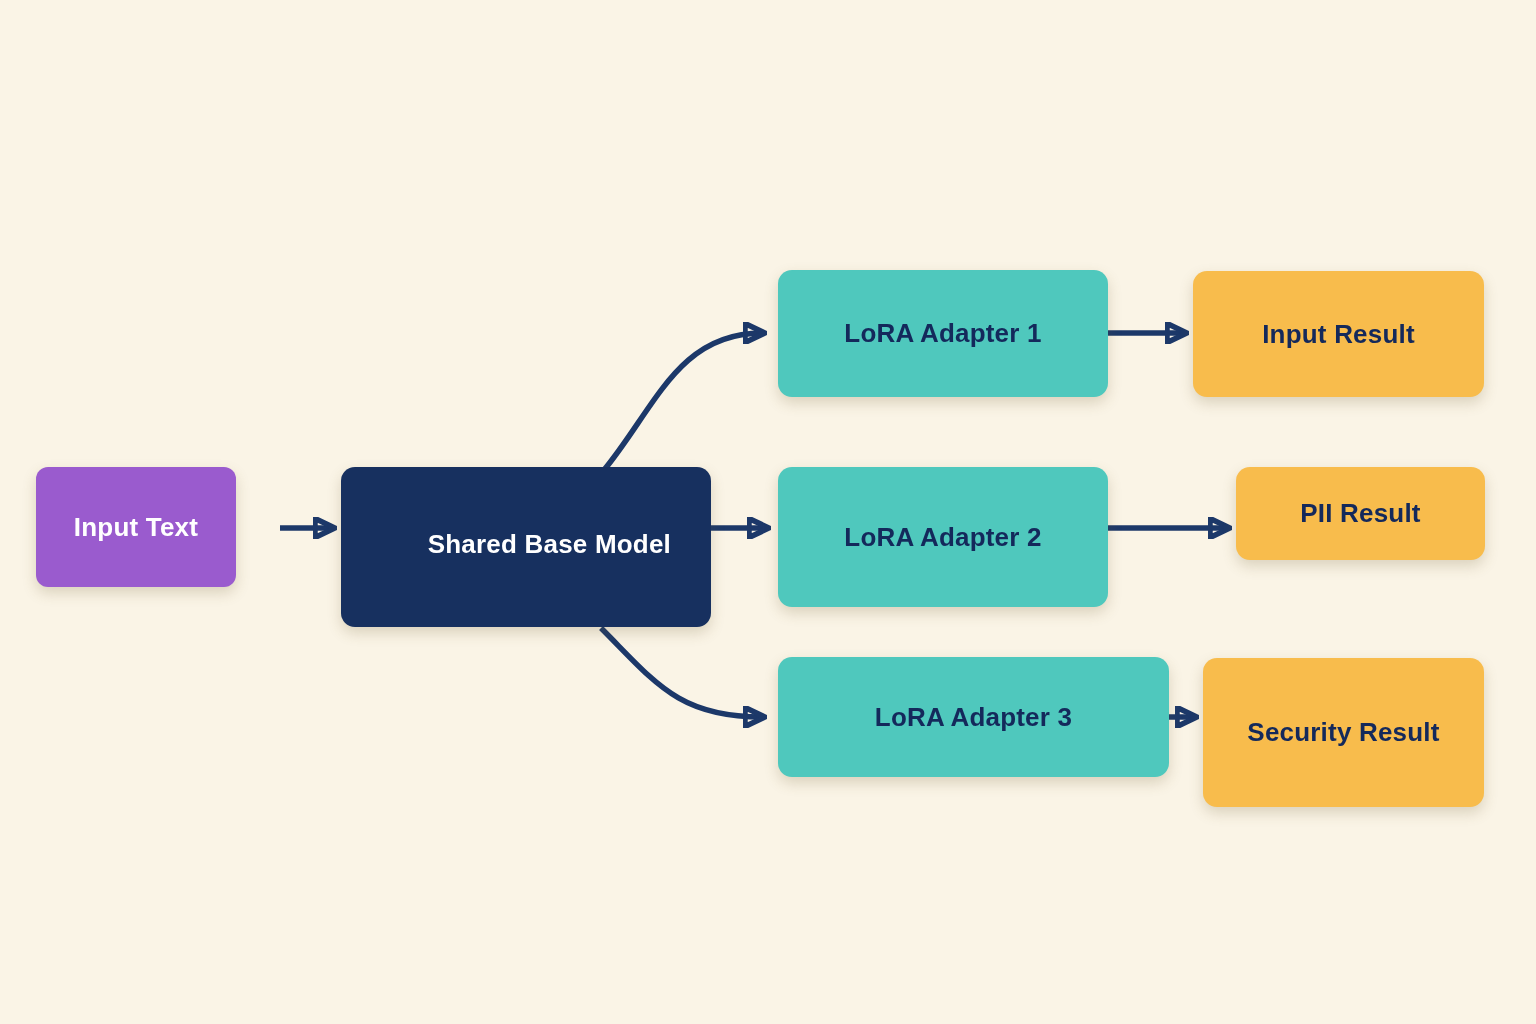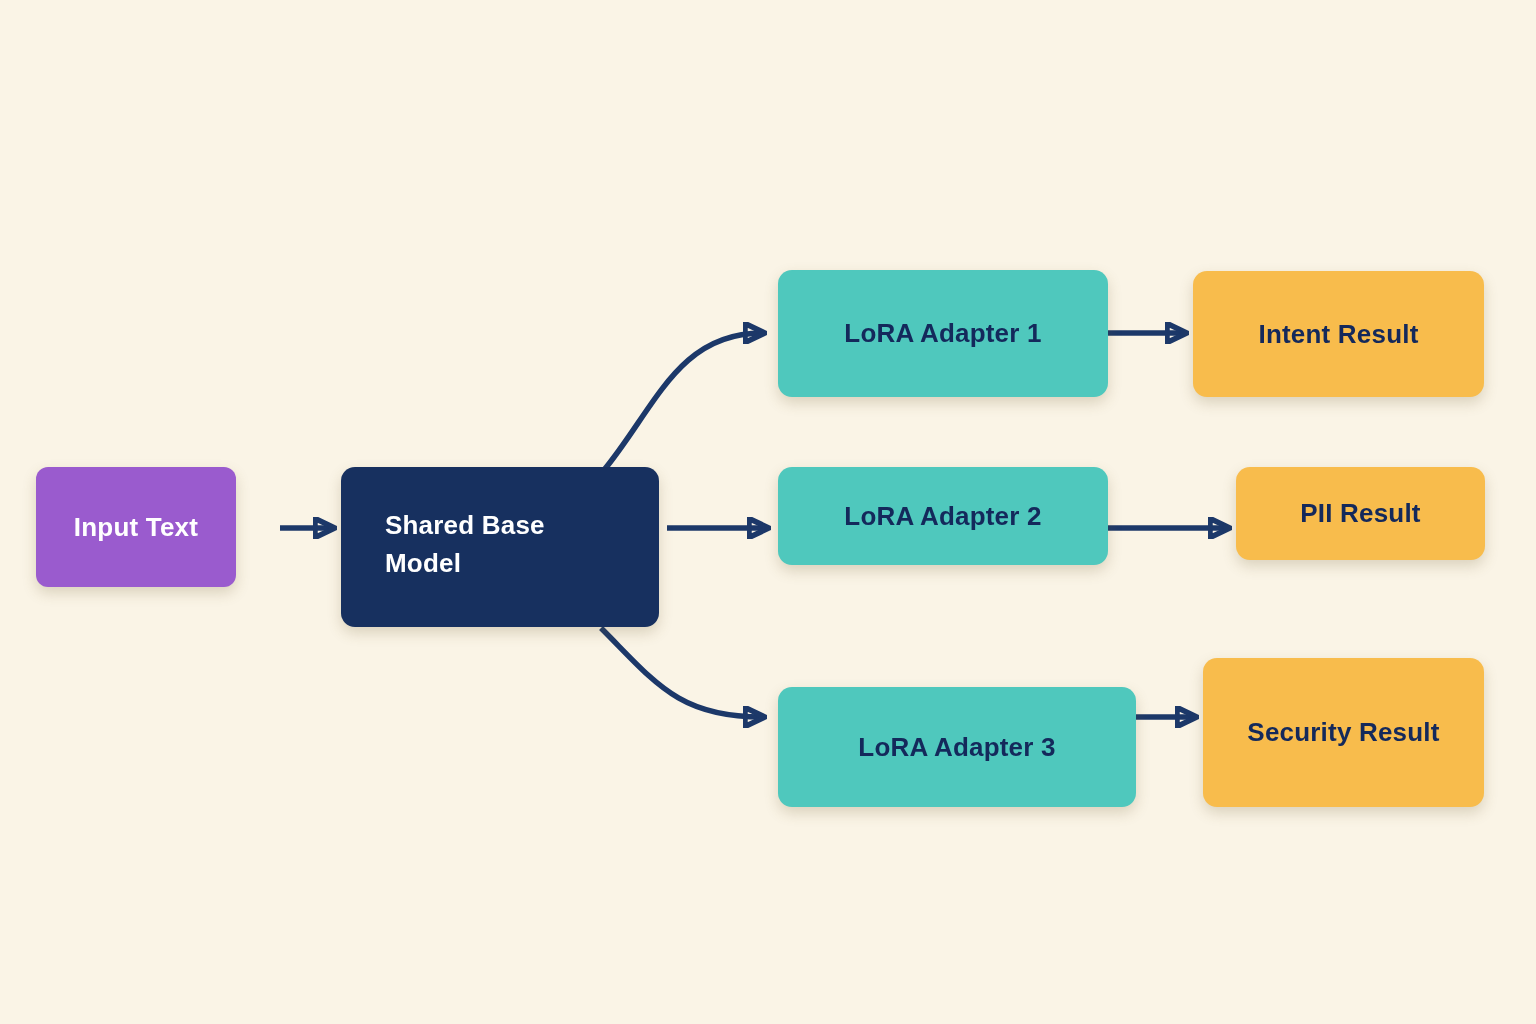--- a/index.html
+++ b/index.html
@@ -39,26 +39,26 @@
     font-size: 26px;
     letter-spacing: 0.2px;
     box-sizing: border-box;
   }
   .node-purple { background: var(--node-purple, #9A5BCE); color: var(--text-light, #fff); }
   .node-navy   { background: var(--node-navy, #17305F);   color: var(--text-light, #fff); }
   .node-teal   { background: var(--node-teal, #4FC8BD);   color: var(--text-dark, #14295B); }
   .node-yellow { background: var(--node-yellow, #F8BC4C); color: var(--text-dark, #14295B); }
 
   .node-input    { left: 36px;   top: 467px; width: 200px; height: 120px; border-radius: 12px; }
-  .node-base     { left: 341px;  top: 467px; width: 318px; height: 160px;
-                   justify-content: flex-start; padding: 0 40px 4px 44px;
+  .node-base     { left: 341px;  top: 467px; width: 370px; height: 160px;
+                   justify-content: flex-end; padding: 0 40px 4px 44px;
                    line-height: 1.45; }
   .node-adapter1 { left: 778px;  top: 270px; width: 330px; height: 127px; }
-  .node-adapter2 { left: 778px;  top: 467px; width: 330px; height: 98px; }
-  .node-adapter3 { left: 778px;  top: 687px; width: 358px; height: 120px; }
+  .node-adapter2 { left: 778px;  top: 467px; width: 330px; height: 140px; }
+  .node-adapter3 { left: 778px;  top: 657px; width: 391px; height: 120px; }
   .node-intent   { left: 1193px; top: 271px; width: 291px; height: 126px; }
   .node-pii      { left: 1236px; top: 467px; width: 249px; height: 93px; }
   .node-security { left: 1203px; top: 658px; width: 281px; height: 149px; }
 </style>
 </head>
 <body>
 
 <div class="canvas">
 
   <svg class="edges-layer" width="1536" height="1024" viewBox="0 0 1536 1024" aria-hidden="true">
@@ -90,21 +90,21 @@
 
   <div class="node node-teal node-adapter2">
     <span>LoRA Adapter 2</span>
   </div>
 
   <div class="node node-teal node-adapter3">
     <span>LoRA Adapter 3</span>
   </div>
 
   <div class="node node-yellow node-intent">
-    <span>Intent Result</span>
+    <span>Input Result</span>
   </div>
 
   <div class="node node-yellow node-pii">
     <span>PII Result</span>
   </div>
 
   <div class="node node-yellow node-security">
     <span>Security Result</span>
   </div>
 

